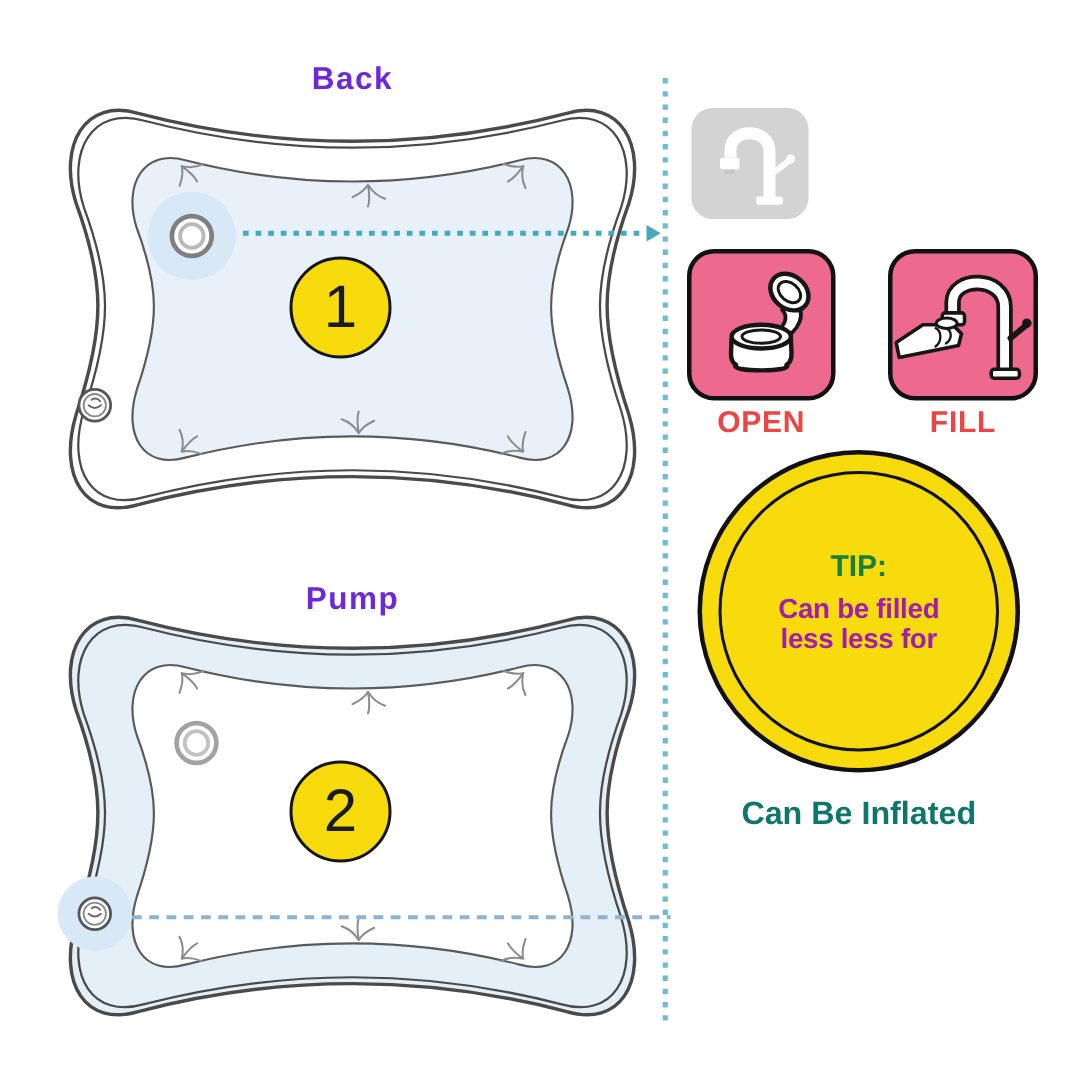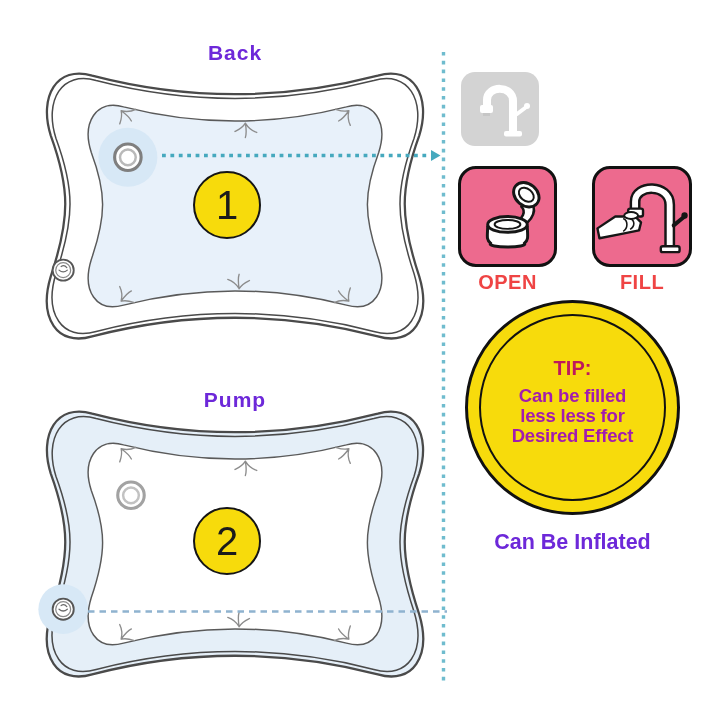--- a/index.html
+++ b/index.html
@@ -64,26 +64,26 @@
     border:3px solid #111;box-sizing:border-box;
   }
   #tip-circle::before{
     content:"";position:absolute;inset:11px;border:2.5px solid #111;border-radius:50%;
   }
   .tip-content{
     position:absolute;inset:0;display:flex;flex-direction:column;
     align-items:center;justify-content:center;transform:translateY(-6px);
     text-align:center;
   }
-  .tip-heading{font-size:20px;font-weight:bold;line-height:22px;margin-bottom:7px;color:#be185d;}
+  .tip-heading{font-size:20px;font-weight:bold;line-height:22px;margin-bottom:7px;color:#15803d;}
   .tip-line{font-size:18.5px;font-weight:bold;line-height:20px;letter-spacing:-0.2px;color:#a21caf;}
   
   #note{
     left:452px;top:527px;width:241px;text-align:center;
-    font-size:21.5px;font-weight:bold;line-height:31px;color:#6d28d9;
+    font-size:21.5px;font-weight:bold;line-height:31px;color:#0f766e;
   }
 </style>
 </head>
 <body>
 
 <div class="abs mat-title" id="back-title">Back</div>
 
 <svg class="abs" id="back-mat-svg" width="414" height="310" viewBox="0 0 400 290">
   <defs>
     <g id="crowB">
@@ -198,19 +198,18 @@
 </div>
 
 <div class="abs step-label" id="open-label">OPEN</div>
 <div class="abs step-label" id="fill-label">FILL</div>
 
 <div class="abs" id="tip-circle">
   <div class="tip-content">
     <div class="tip-heading">TIP:</div>
     <div class="tip-line">Can be filled</div>
     <div class="tip-line">less less for</div>
-    <div class="tip-line">Desired Effect</div>
   </div>
 </div>
 
 <div class="abs" id="note">
   <div>Can Be Inflated</div>
 </div>
 
 </body></html>

